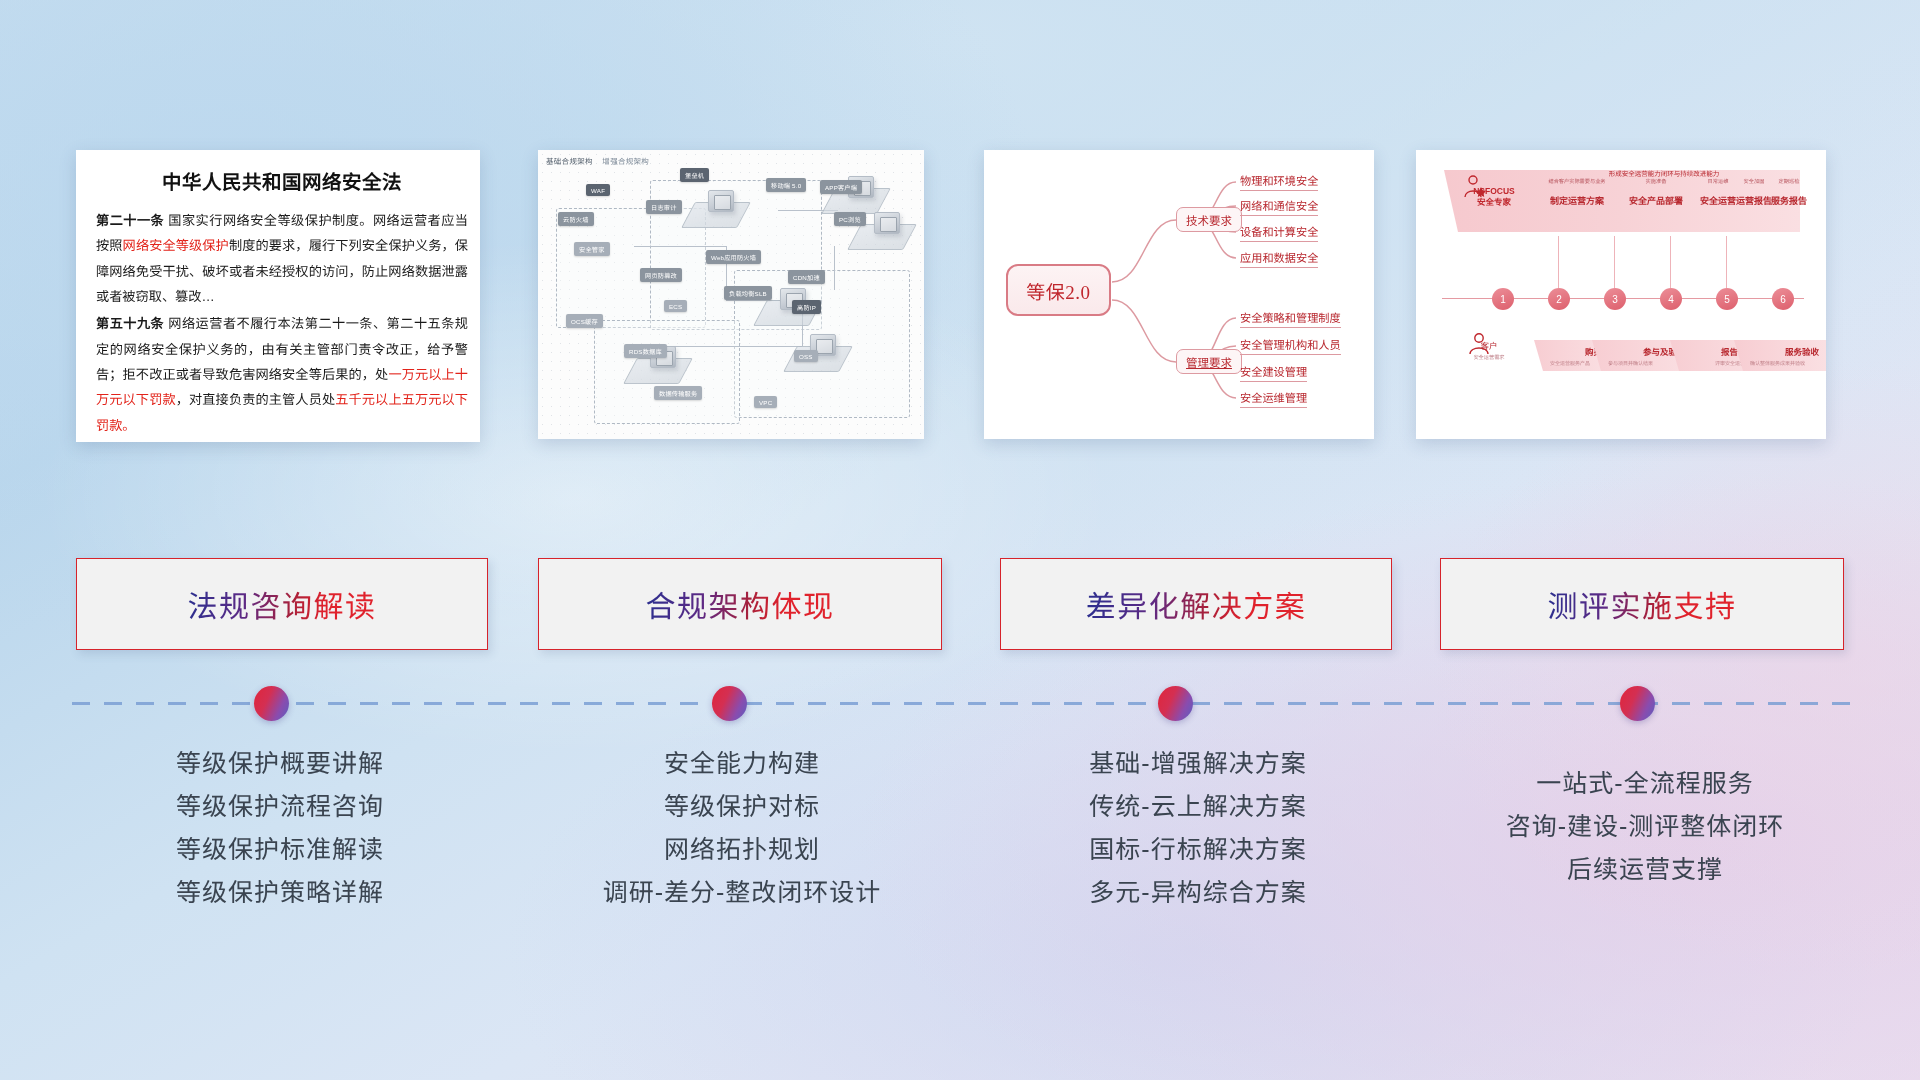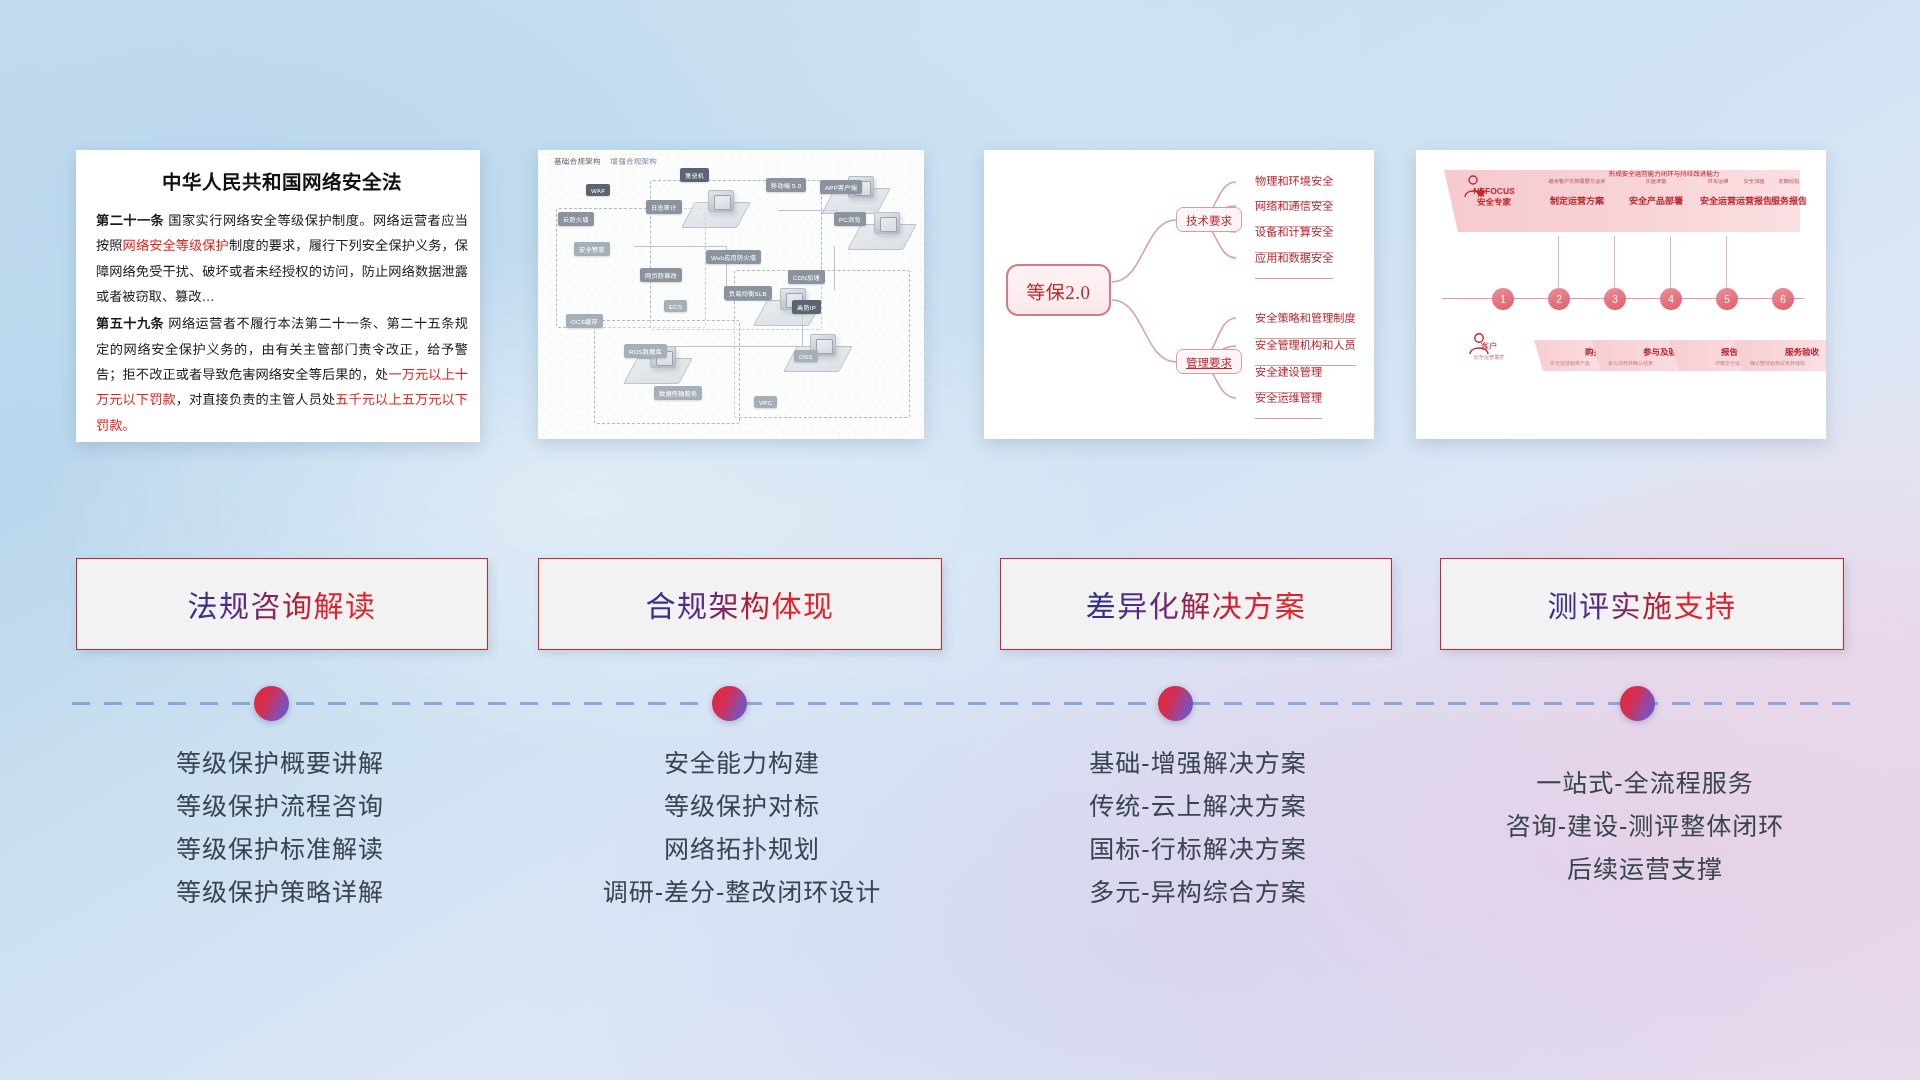--- a/index.html
+++ b/index.html
@@ -49,21 +49,21 @@
   .law .red { color:#e2231a; }
 
   
   .arch { position:absolute; inset:0; background:#fcfcfc; }
   .arch .dotgrid {
     position:absolute; inset:0;
     background-image:
       radial-gradient(circle, rgba(160,170,185,0.30) 0.8px, transparent 0.9px);
     background-size:9px 9px;
   }
-  .arch .hdr { position:absolute; top:5px; left:16px; font-size:7.5px; color:#7b8896; letter-spacing:.3px; }
+  .arch .hdr { position:absolute; top:5px; left:8px; font-size:7.5px; color:#7b8896; letter-spacing:.3px; }
   .arch .hdr span.b { color:#55616e; }
   .chip {
     position:absolute; background:#8b949e; color:#fff; font-size:6.2px;
     padding:2.5px 5px; border-radius:2px; white-space:nowrap; letter-spacing:.2px;
     box-shadow:0 1px 2px rgba(0,0,0,.15);
   }
   .chip.dk { background:#5b6470; }
   .chip.lt { background:#a6aeb8; }
   .box3d {
     position:absolute; width:26px; height:22px;
@@ -98,23 +98,22 @@
     font-family:"Liberation Serif", "DejaVu Serif", serif;
   }
   .mnode {
     position:absolute; border:1.6px solid #dd9aa1; border-radius:7px;
     background:#fdf5f6; color:#b8282f; font-size:11.5px;
     padding:3.5px 9px; white-space:nowrap;
     font-family:"Liberation Serif", "DejaVu Serif", serif;
   }
   .mleaf {
     position:absolute; color:#b8282f; font-size:11.2px; white-space:nowrap;
-    border-bottom:1.6px solid #dd9aa1; padding-bottom:13px;
+    border-bottom:1.6px solid #dd9aa1; padding-bottom:2px;
     font-family:"Liberation Serif", "DejaVu Serif", serif;
-    margin-left:15px;
   }
   .mind svg { position:absolute; inset:0; }
 
   
   .nsf { position:absolute; inset:0; background:#fff; }
   .banner {
     position:absolute; left:28px; top:20px; width:356px; height:62px;
     background:linear-gradient(90deg,#f6c9ce 0%,#f7d2d6 50%,#fadfe2 100%);
     clip-path: polygon(0 0, 100% 0, 100% 100%, 14px 100%);
   }

